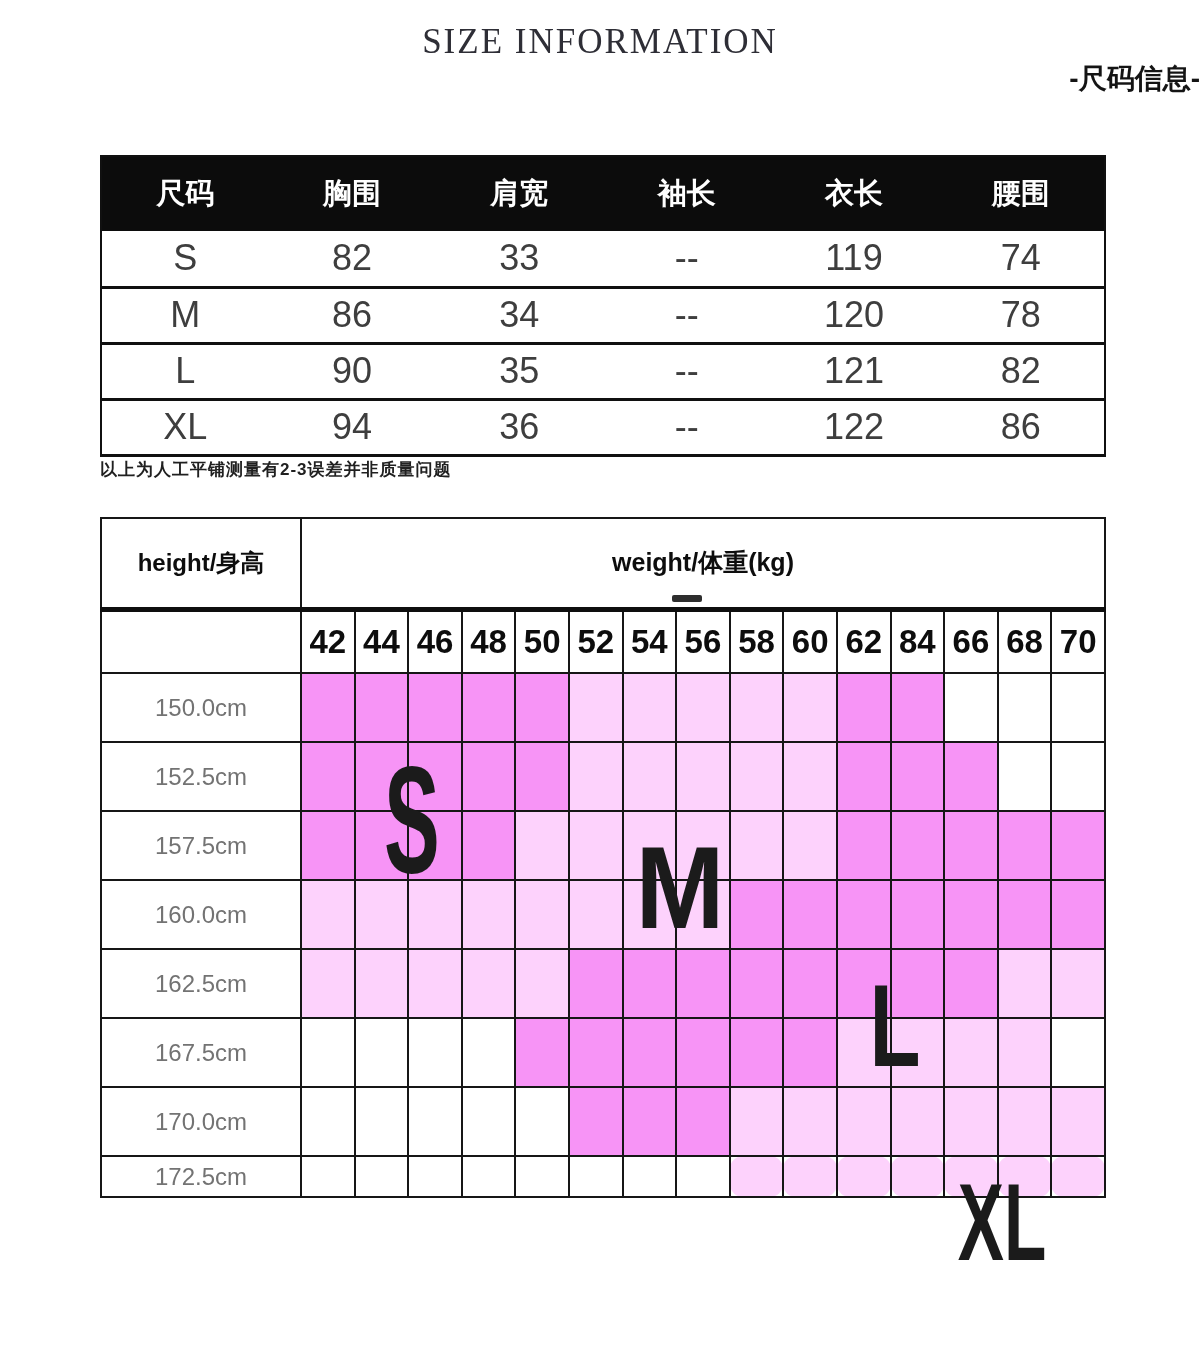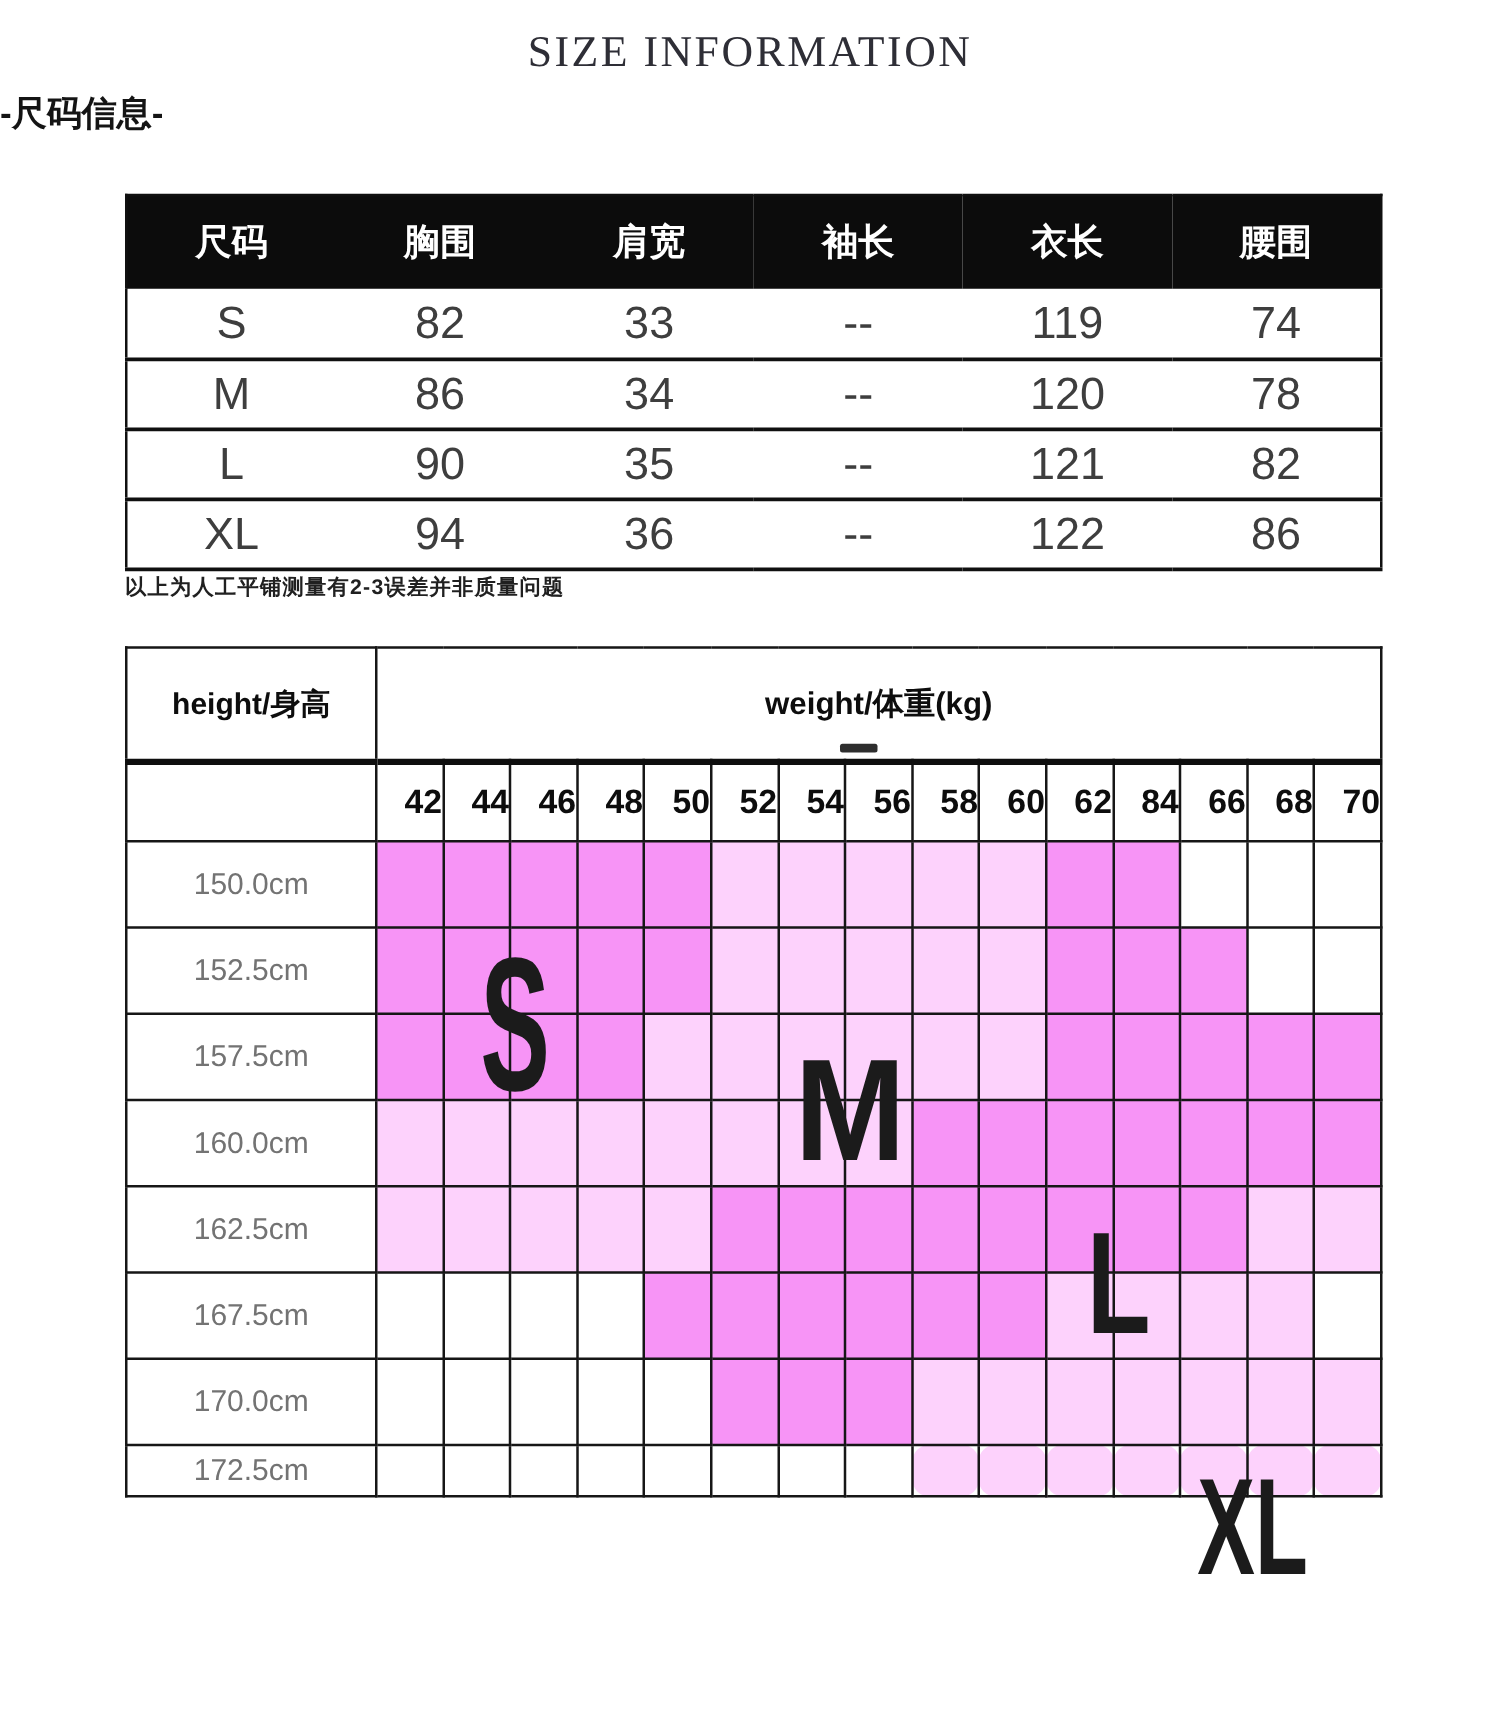--- a/index.html
+++ b/index.html
@@ -7,21 +7,21 @@
   body {
     width:1200px; height:1372px; position:relative; overflow:hidden;
     font-family:"Liberation Sans", sans-serif; color:#222;
   }
   .title {
     position:absolute; top:22px; left:0; width:100%; text-align:center;
     font-family:"Liberation Serif", serif; font-size:35px; font-weight:400;
     letter-spacing:2px; color:#2e2e36;
   }
   .subtitle {
-    position:absolute; top:72px; left:0; width:100%; text-align:left;
+    position:absolute; top:60px; left:0; width:100%; text-align:right;
     font-size:28px; font-weight:700; color:#141414;
   }
 
   
   table.size {
     position:absolute; left:100px; top:155px; width:1006px;
     border-collapse:collapse; table-layout:fixed; text-align:center;
     border:2px solid #101010;
   }
   table.size thead tr { background:#0c0c0c; }
@@ -33,21 +33,21 @@
     font-size:17px; font-weight:700; color:#202020; letter-spacing:1px;
   }
 
   
   .grid-wrap { position:absolute; left:100px; top:517px; width:1006px; }
   table.grid { width:1006px; border-collapse:collapse; table-layout:fixed; background:#fff; }
   table.grid td { border:2px solid #161616; text-align:center; vertical-align:middle; }
   table.grid thead tr:first-child td { border-bottom:5px solid #0e0e0e; height:91px; }
   td.corner { font-size:24px; font-weight:700; color:#0d0d0d; }
   td.wlabel { font-size:25px; font-weight:700; color:#0d0d0d; }
-  tr.ticks td { height:64px; font-size:27px; font-weight:700; color:#0d0d0d;text-align:right; }
+  tr.ticks td { height:64px; font-size:33px; font-weight:700; color:#0d0d0d; }
   td.hlabel { font-size:24px; font-weight:400; color:#737373; }
   table.grid tbody td { height:69px; }
   table.grid tbody tr:last-child td { height:41px;border-radius:13px; }
   td.v0 { background:#ffffff; }
   td.v1 { background:var(--v1,#fdd2fc); }
   td.v2 { background:var(--v2,#f794f6); }
 
   .size-letter {
     position:absolute; font-weight:700; color:#1b1b1b; line-height:1;
     transform:translate(-50%,-50%) scaleX(var(--sx,0.7));

